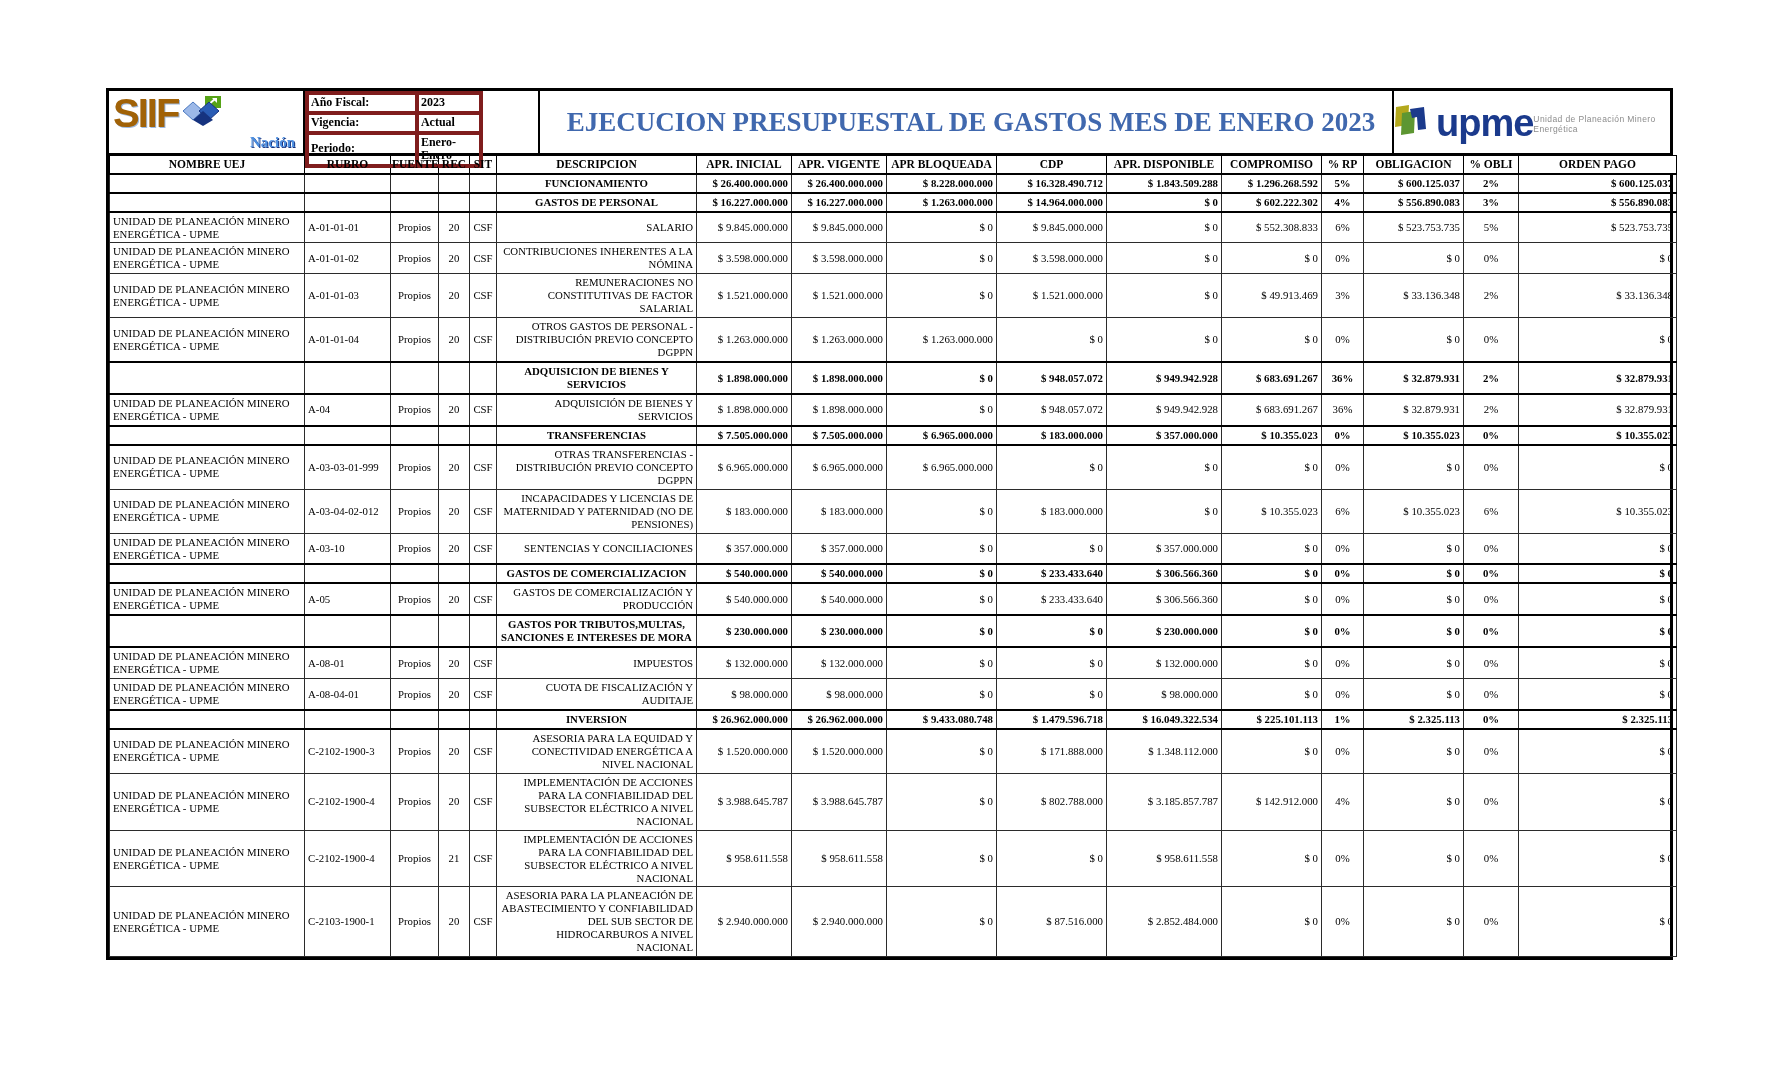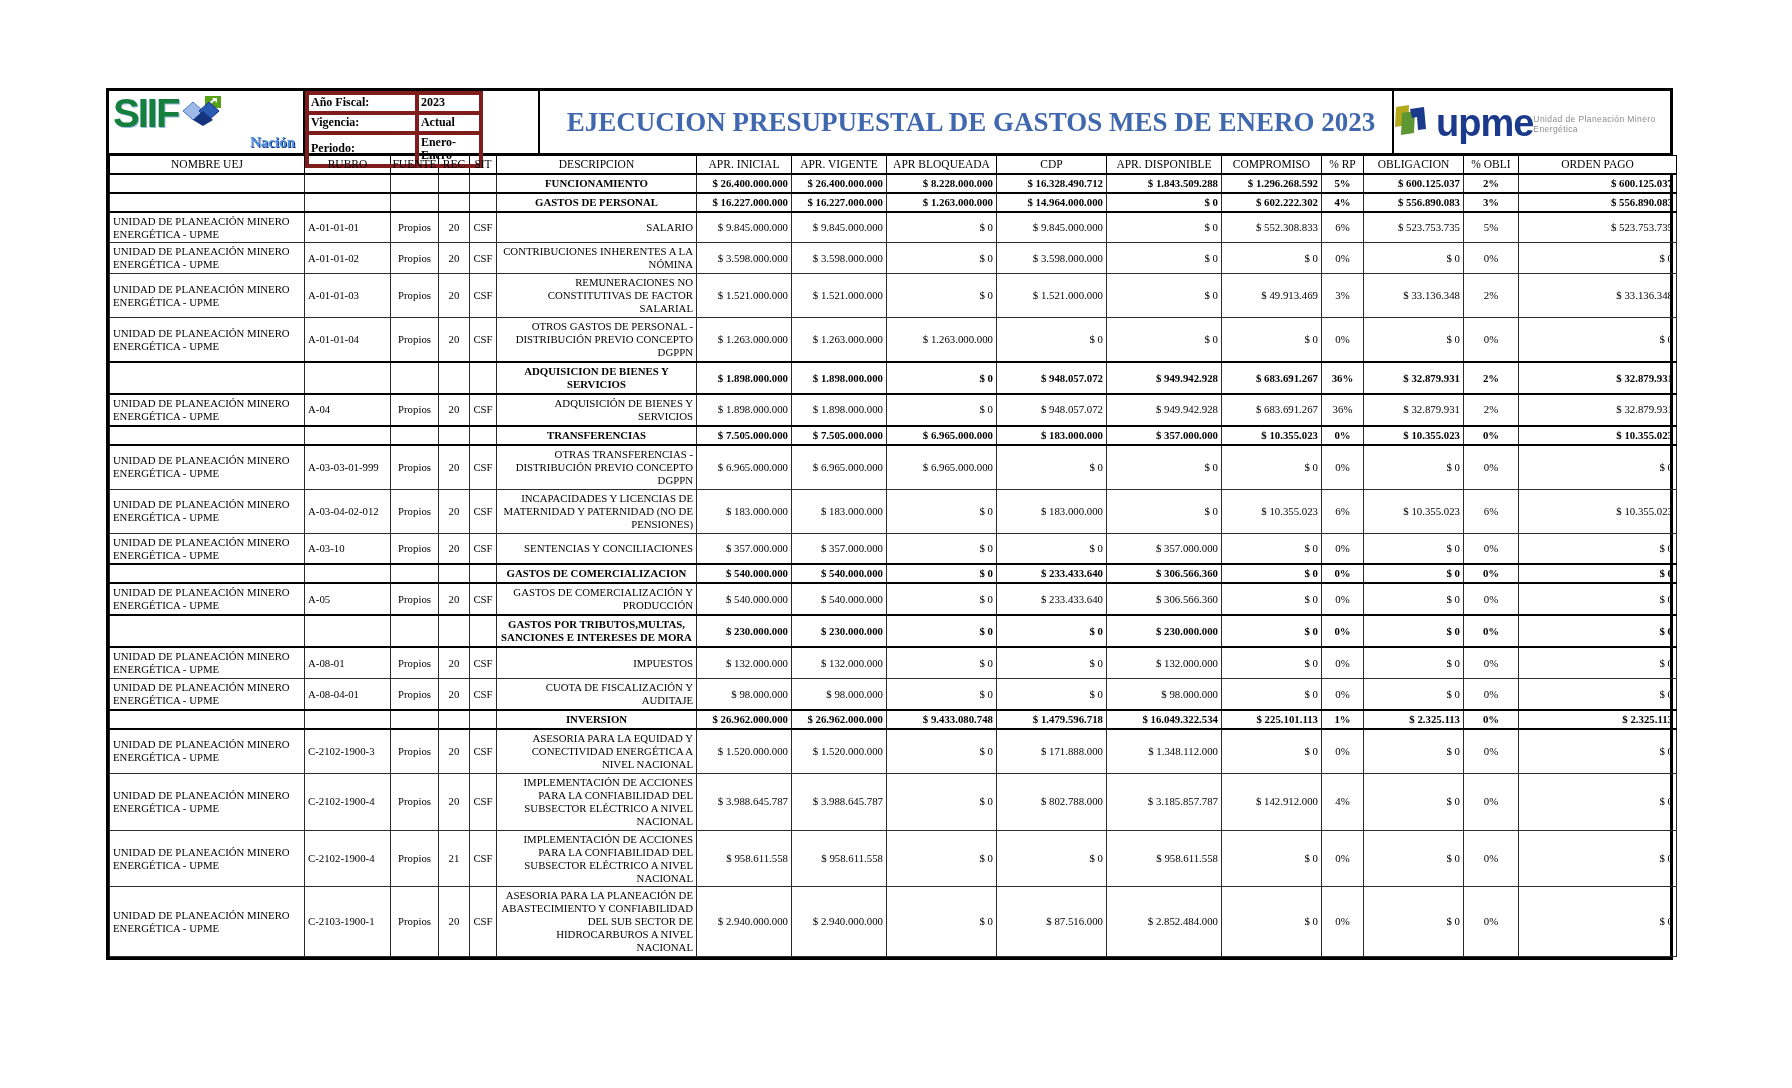--- a/index.html
+++ b/index.html
@@ -3,38 +3,38 @@
 <meta charset="utf-8">
 <style>
   html,body{margin:0;padding:0;background:#ffffff;}
   .page{position:relative;width:1792px;height:1088px;background:#fff;font-family:"Liberation Serif",serif;color:#000;overflow:hidden;}
   .report{position:absolute;left:106px;top:88px;width:1567px;border:3px solid #000;box-sizing:border-box;background:#fff;}
 
   
   .banner{display:flex;align-items:stretch;border-bottom:2px solid #000;height:62px;}
   .siif-cell{width:196px;border-right:2px solid #000;box-sizing:border-box;position:relative;padding:2px 4px;}
   .siif-row{display:flex;align-items:flex-start;}
-  .siif-text{font-family:"Liberation Sans",sans-serif;font-weight:bold;font-size:40px;line-height:40px;color:#15803d;letter-spacing:-2px;text-shadow:1px 1px 0 #9db9e0;}
+  .siif-text{font-family:"Liberation Sans",sans-serif;font-weight:bold;font-size:40px;line-height:40px;color:#a16207;letter-spacing:-2px;text-shadow:1px 1px 0 #9db9e0;}
   .siif-icon{margin-left:4px;margin-top:3px;}
   .siif-sub{position:absolute;right:8px;bottom:2px;font-family:Liberation Serif, serif;font-weight:bold;font-size:15px;color:#4d8fe0;text-shadow:1px 1px 0 #16337f;letter-spacing:0px;}
   .fiscal-cell{width:235px;border-right:2px solid #000;box-sizing:border-box;}
   .fiscal-table{border-collapse:collapse;width:178px;height:100%;}
   .fiscal-table td{border:4px solid #7f1d1d;font-size:12px;font-weight:bold;text-align:left;padding:1px 2px;line-height:1.15;}
   .fiscal-table td.fl{width:112px;}
   .fiscal-table td.fv{width:60px;}
   .title-cell{flex:1;display:flex;align-items:center;justify-content:center;border-right:2px solid #000;box-sizing:border-box;padding-left:10px;}
   .title-text{font-size:27px;font-weight:bold;color:#4068ae;text-align:center;letter-spacing:0px;}
   .upme-cell{width:276px;display:flex;flex-direction:row;align-items:center;justify-content:center;padding-top:2px;box-sizing:border-box;}
   .upme-row{display:flex;align-items:center;}
   .upme-text{font-family:"Liberation Sans",sans-serif;font-weight:bold;font-size:38px;line-height:36px;color:#1b3a8c;letter-spacing:-1px;margin-left:6px;}
   .upme-sub{font-family:"Liberation Sans",sans-serif;font-size:8.5px;color:#8c8c8c;margin-top:1px;letter-spacing:0.4px;}
 
   
   table.data{border-collapse:collapse;table-layout:fixed;width:100%;}
-  table.data th{border:1px solid #000;border-bottom:2px solid #000;font-size:11.5px;font-weight:normal;text-align:center;padding:2px 1px;line-height:1.1;background:#fff;}
+  table.data th{border:1px solid #000;border-bottom:2px solid #000;font-size:11.5px;font-weight:bold;text-align:center;padding:2px 1px;line-height:1.1;background:#fff;}
   table.data td{border:1px solid #2b2b2b;font-size:10.8px;padding:2px 3px;line-height:1.2;vertical-align:middle;word-wrap:break-word;}
   td.left{text-align:left;}
   td.center{text-align:center;}
   td.money{text-align:right;}
   td.pct{text-align:center;}
   tr.row-total td,tr.row-summary td{font-weight:bold;border-top:2px solid #000;border-bottom:2px solid #000;}
   tr.row-total td.desc{text-align:center;}
   tr.row-summary td.desc{text-align:center;}
   tr.row-detail td.desc{text-align:right;}
 </style>

